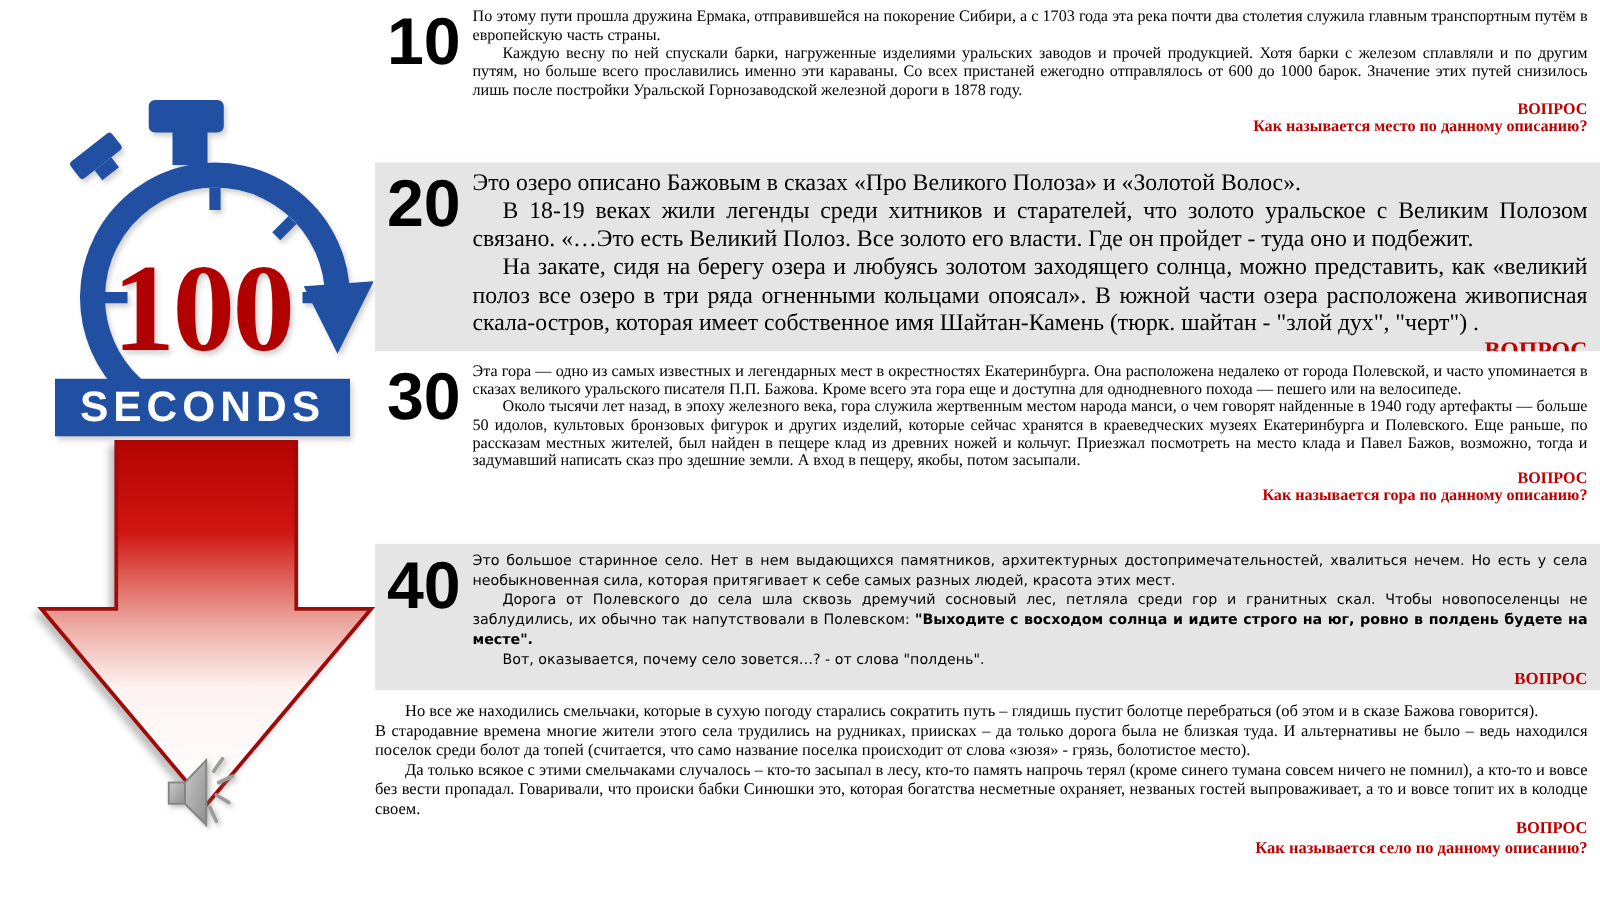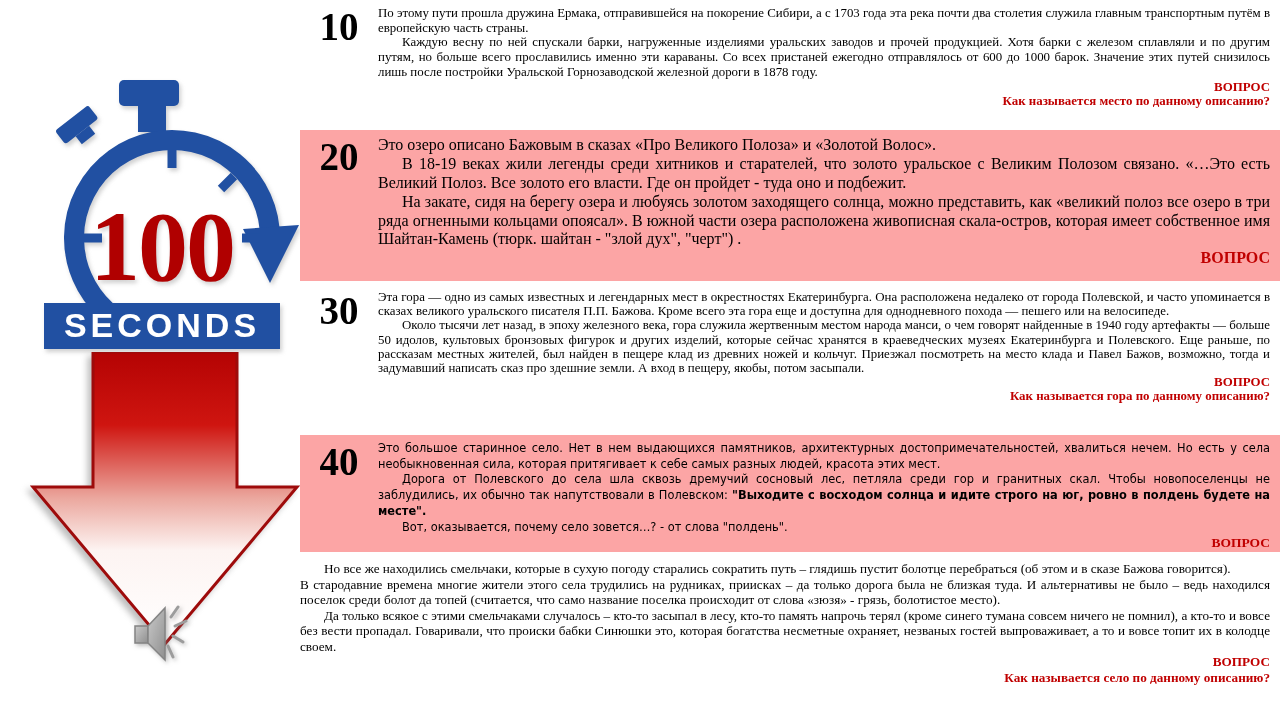--- a/index.html
+++ b/index.html
@@ -10,28 +10,28 @@
   #stopwatch{position:absolute;left:22px;top:80px;width:290px;height:280px;
              filter:drop-shadow(2px 3px 2px rgba(120,120,120,.35));pointer-events:none;}
   #arrow{position:absolute;left:25px;top:352px;width:280px;height:300px;
          filter:drop-shadow(-4px 4px 3px rgba(110,110,110,.45));pointer-events:none;}
   #speaker{position:absolute;left:130px;top:600px;width:70px;height:78px;
            filter:drop-shadow(2px 2px 2px rgba(120,120,120,.5));}
 
   
   #rows{position:absolute;left:300px;top:0;width:980px;height:720px;display:flex;flex-direction:column;}
   .row{display:flex;box-sizing:border-box;overflow:hidden;}
-  .band-blue{background:#fca5a5;border-top:3px solid #fff;border-bottom:3px solid #fff;}
+  .band-blue{background:#e5e5e5;border-top:3px solid #fff;border-bottom:3px solid #fff;}
   .r10{height:127px}.r20{height:157px}.r30{height:148px}.r40{height:123px}.r50{height:165px}
 
   .num{flex:0 0 78px;width:78px;text-align:center;color:#000;
-       font-family:Liberation Serif, serif;font-weight:bold;font-size:39px;line-height:1;padding-top:7px;}
+       font-family:Liberation Sans, sans-serif;font-weight:bold;font-size:53px;line-height:1;padding-top:7px;}
   .txt{flex:1;padding:6px 10px 0 0;color:#000;font-family:"Liberation Serif",serif;
        font-size:12.9px;line-height:1.14;}
-  .r20 .txt{font-size:16px;line-height:1.18;}
+  .r20 .txt{font-size:19px;line-height:1.18;}
   .r30 .txt{line-height:1.10;}
   .r50 .txt{font-size:13.2px;line-height:1.18;}
   .sans .txt{font-family:"DejaVu Sans",sans-serif;font-size:11.4px;line-height:1.38;}
   .sans .q-label,.sans .q-text{font-family:"Liberation Serif",serif;font-size:13.5px;line-height:1.18;}
 
   .para{margin:0;text-align:justify;}
   .para.indent{text-indent:24px;}
   .b{font-weight:bold;}
   .q-label,.q-text{margin:0;color:#c00000;font-weight:bold;text-align:right;}
 </style>

